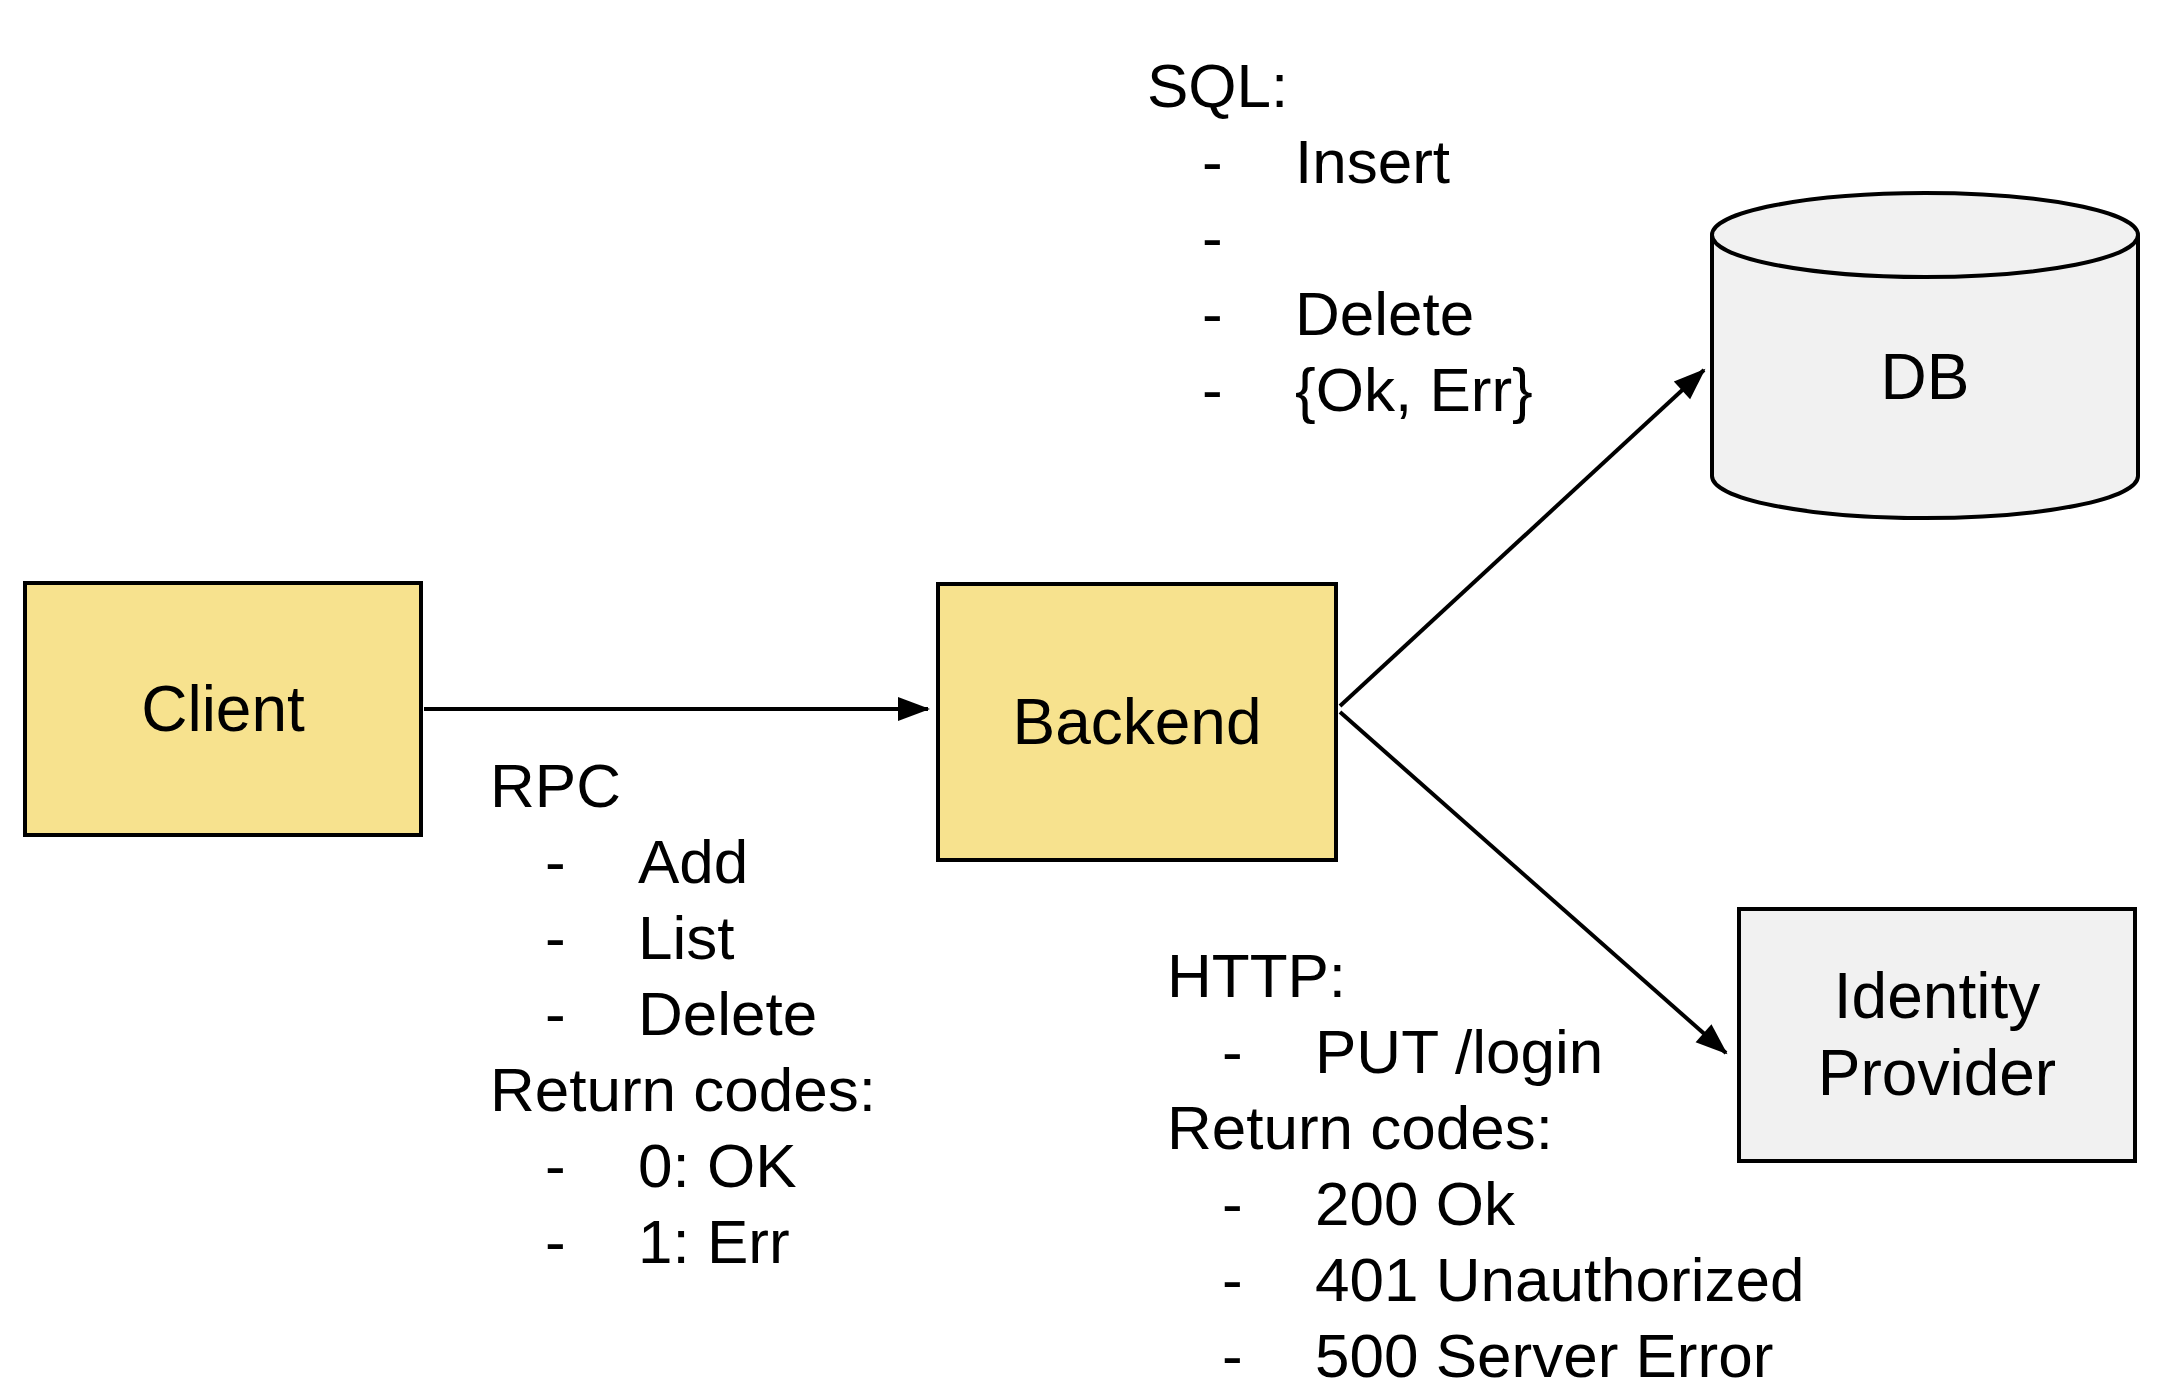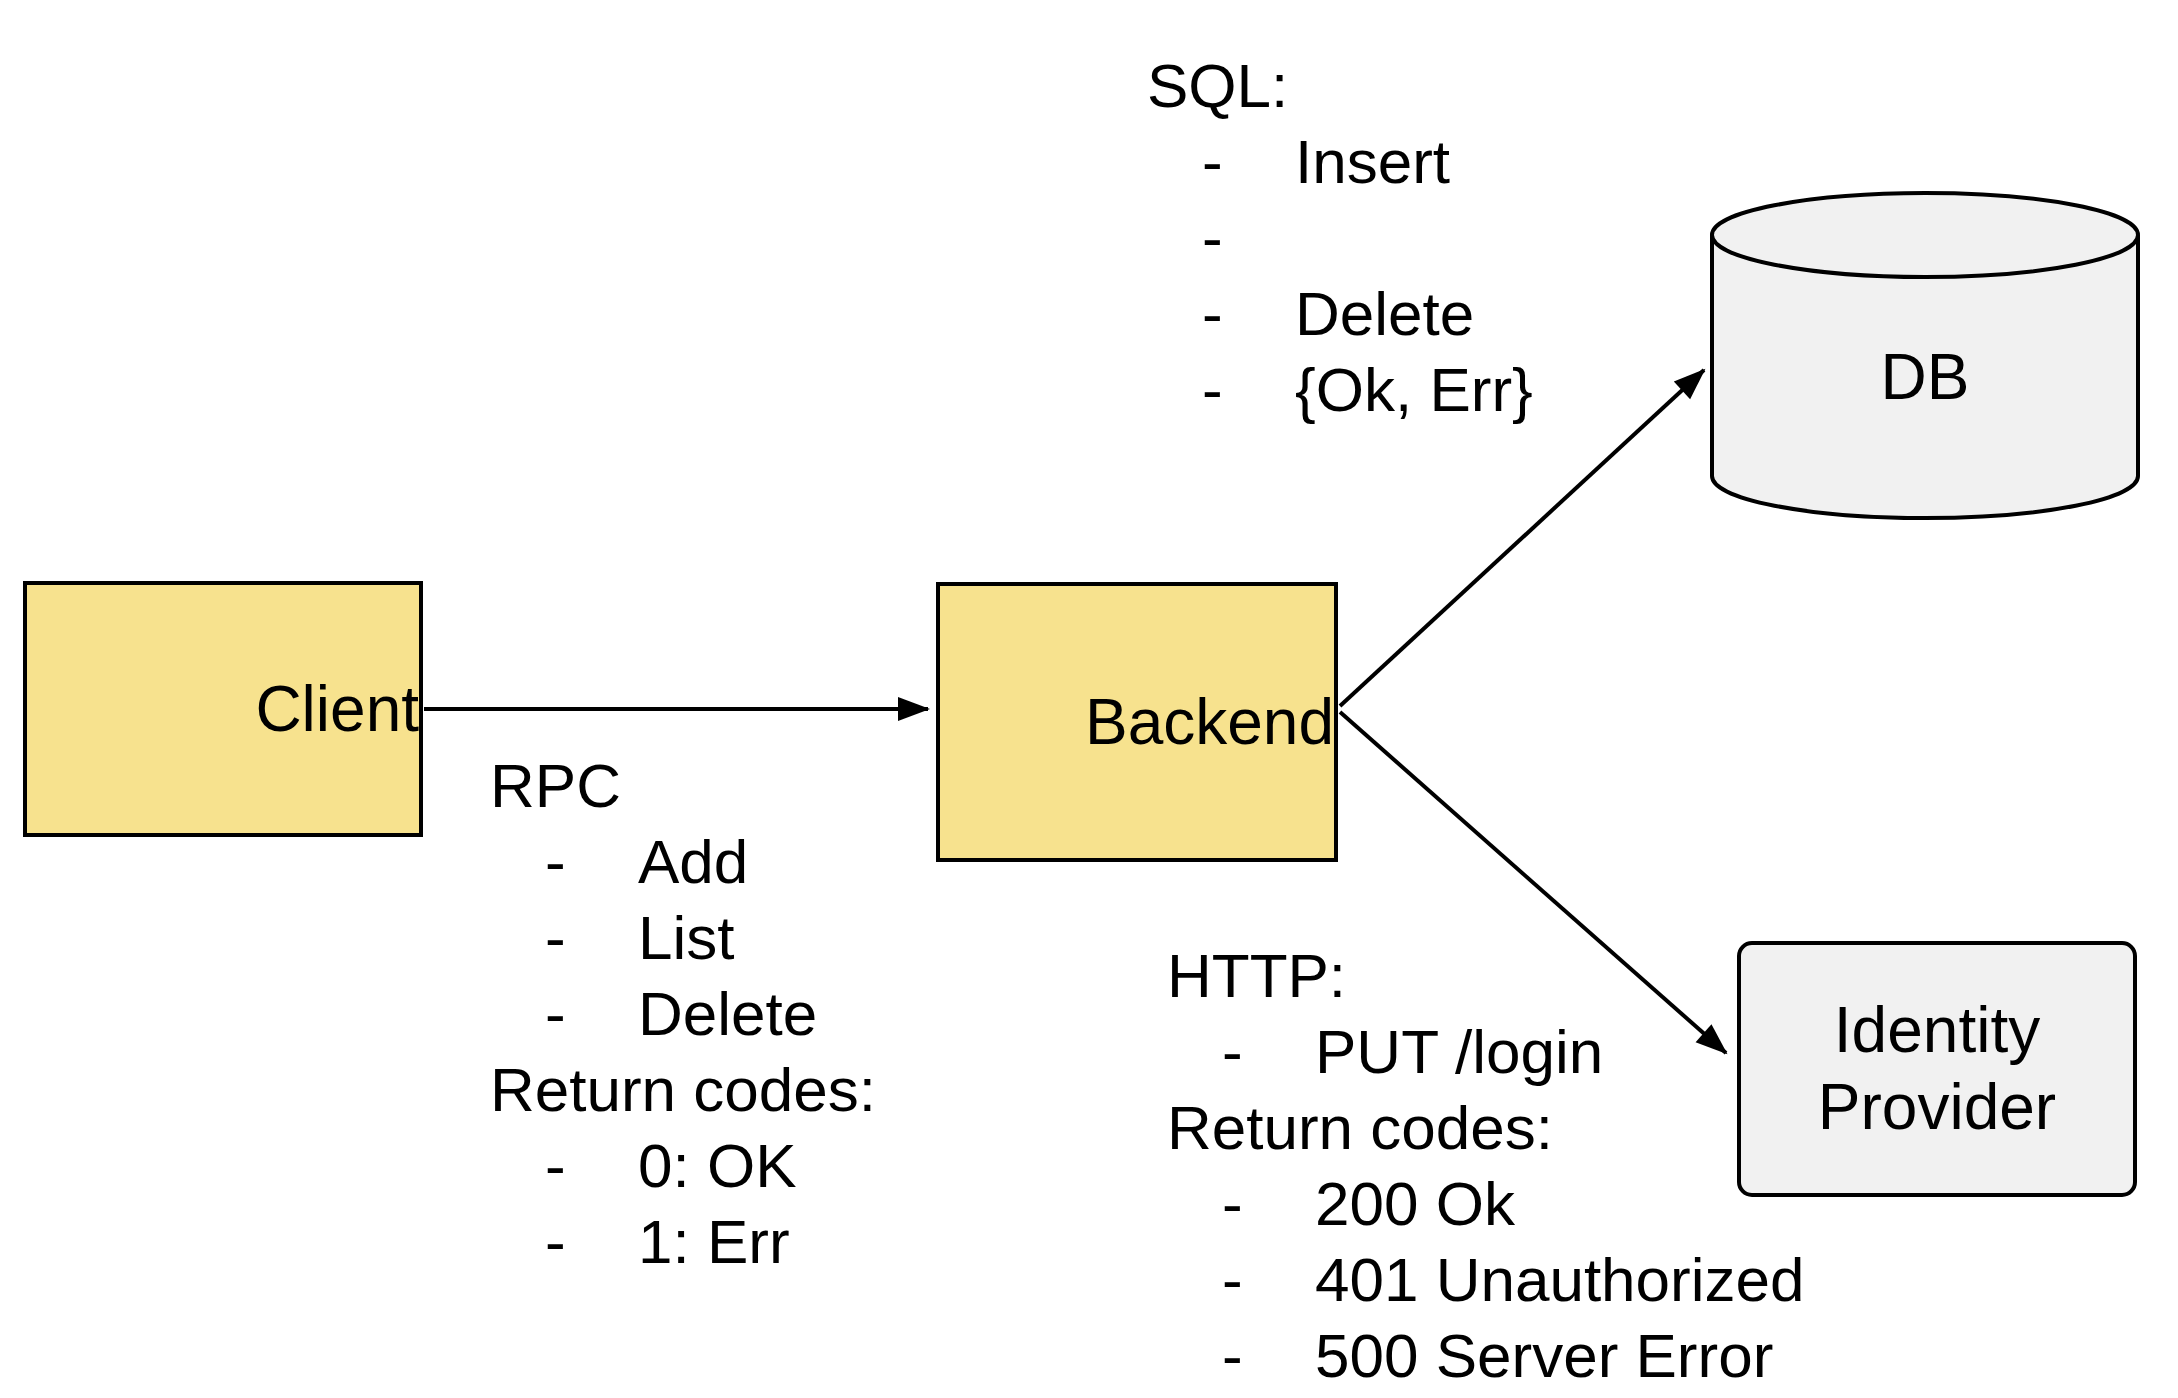--- a/index.html
+++ b/index.html
@@ -35,31 +35,31 @@
     fill: var(--gray);
     stroke: var(--stroke);
     stroke-width: 4;
   }
   .arrowhead-fill { fill: var(--stroke); }
   .node {
     position: absolute;
     border: 4px solid var(--stroke);
     display: flex;
     align-items: center;
-    justify-content: flex-end;
+    justify-content: center;
     text-align: center;
     font-size: 64px;
     line-height: 1.2;
     color: var(--text);
   }
   .node-yellow { background: var(--yellow); }
   .node-gray { background: var(--gray); }
   .node-client  { left: 23px;  top: 581px; width: 400px; height: 256px; }
   .node-backend { left: 936px; top: 582px; width: 402px; height: 280px; }
-  .node-idp     { left: 1737px; top: 941px; width: 400px; height: 256px; padding: 0 30px; border-radius: 15px; }
+  .node-idp     { left: 1737px; top: 907px; width: 400px; height: 256px; padding: 0 30px; }
   .db-label {
     position: absolute;
     left: 1725px; top: 340px;
     width: 400px;
     text-align: center;
     font-size: 64px;
     color: var(--text);
   }
   .note {
     position: absolute;

